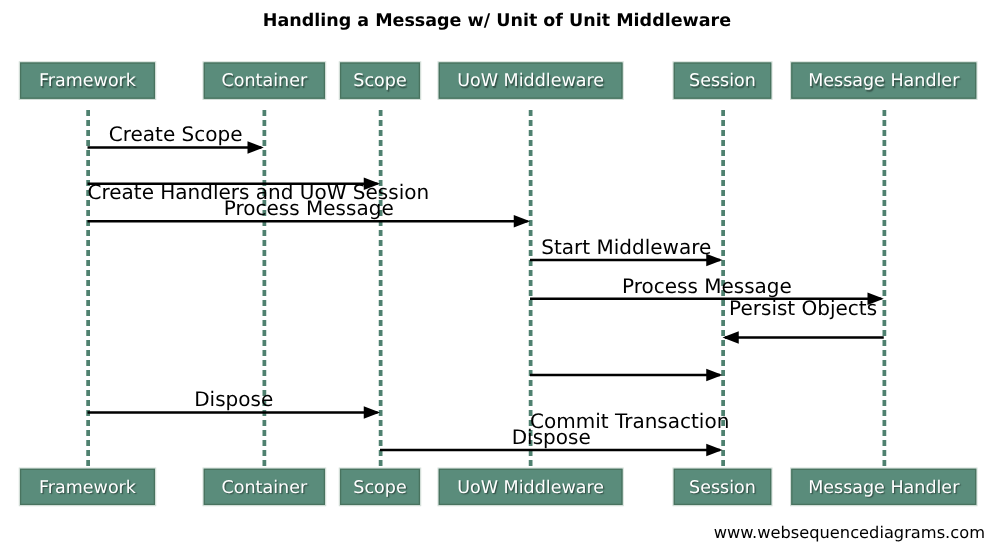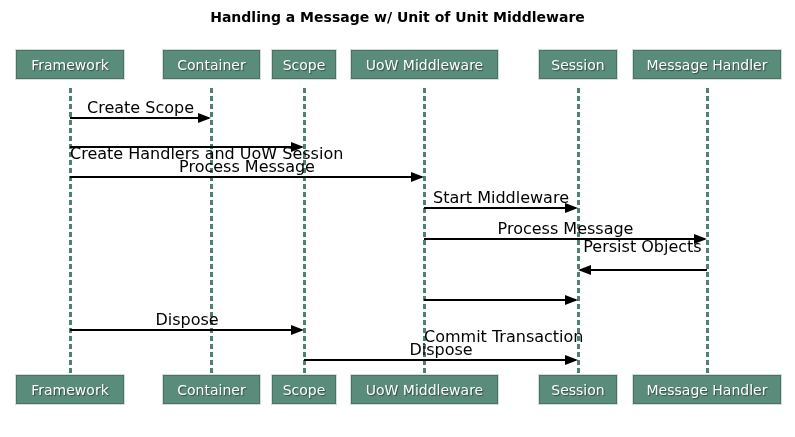--- a/index.html
+++ b/index.html
@@ -132,13 +132,14 @@
       <div class="msg-label" style="left: 424px; width: 154px; top: 282px; margin-top: 47px;">Commit Transaction</div>
       <div class="msg-line" style="left: 424px; width: 152px; top: 299px;"></div>
       <div class="head-right" style="top: 295px; left: 565px;"></div>
       <div class="msg-label" style="left: 70px; width: 234px; top: 312px;">Dispose</div>
       <div class="msg-line" style="left: 70px; width: 232px; top: 329px;"></div>
       <div class="head-right" style="top: 325px; left: 291px;"></div>
       <div class="msg-label" style="left: 304px; width: 274px; top: 342px;">Dispose</div>
       <div class="msg-line" style="left: 304px; width: 272px; top: 359px;"></div>
       <div class="head-right" style="top: 355px; left: 565px;"></div>
     </div>
+  <div class="footer">www.websequencediagrams.com</div>
 </div>
 
 </body></html>

